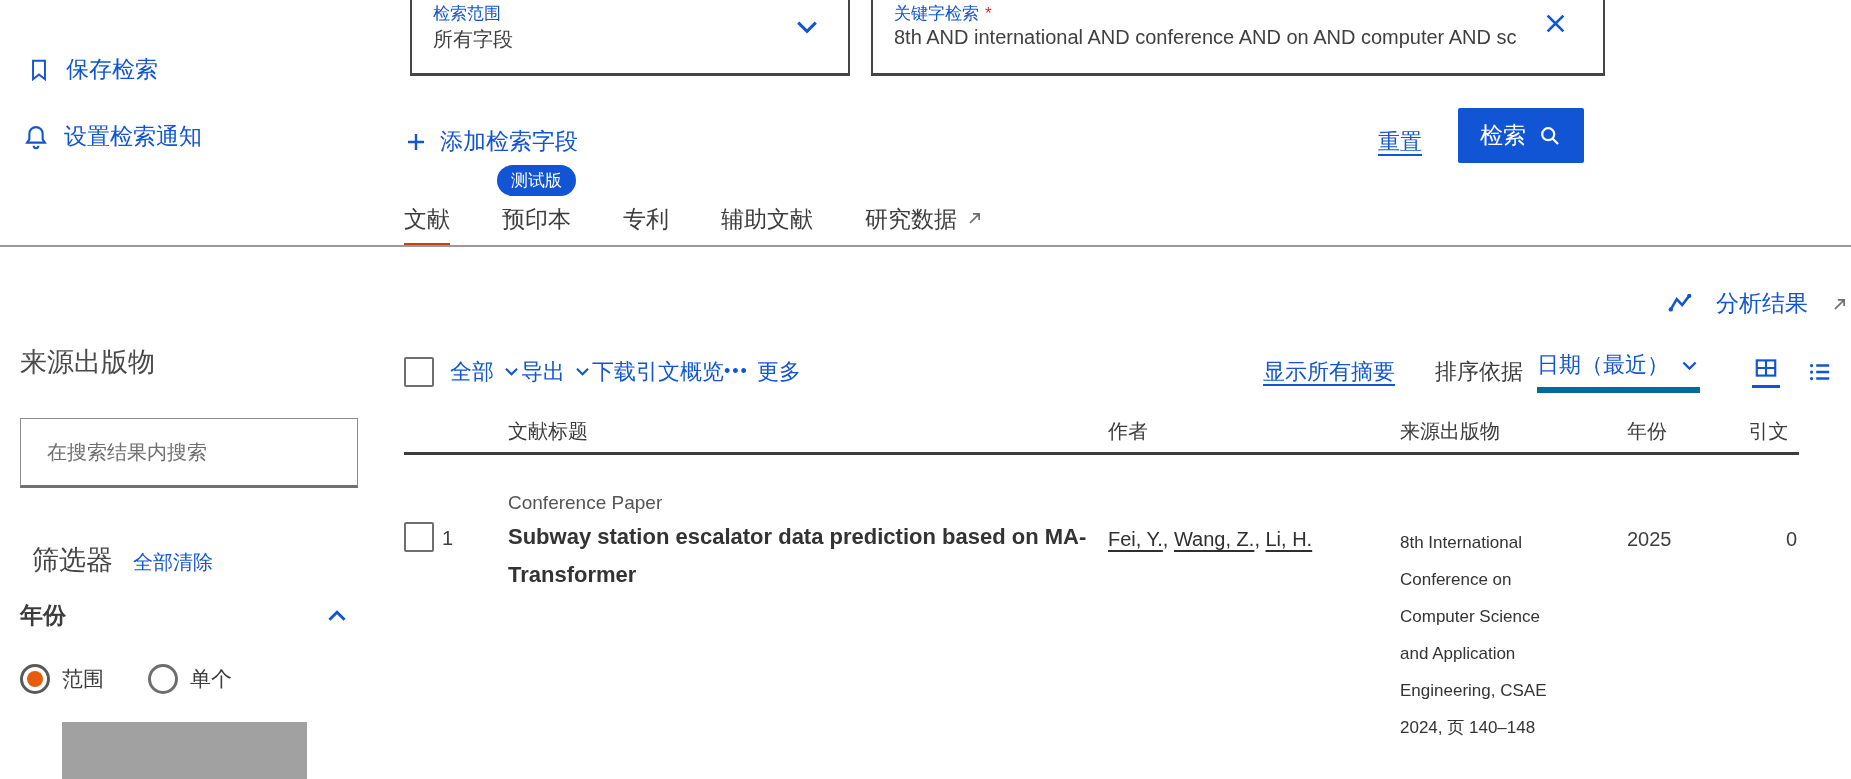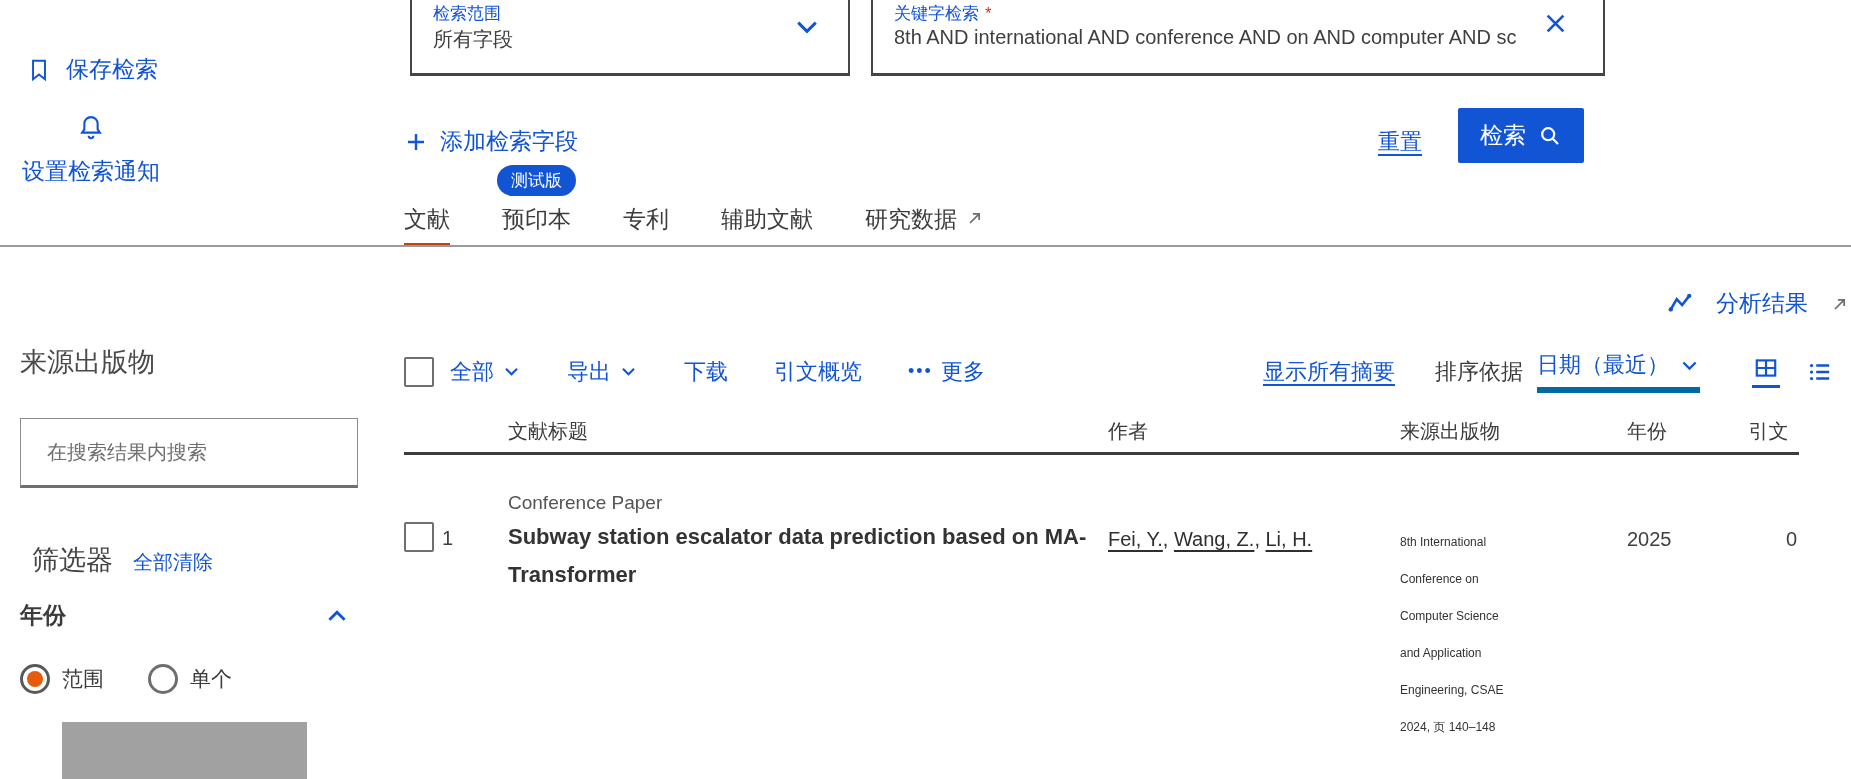--- a/index.html
+++ b/index.html
@@ -35,36 +35,36 @@
   .divider { left:0; top:245px; width:1851px; height:2px; background:#9a9a9a; }
 
   
   .count { left:404px; top:270px; font-size:31px; color:#4d4d4d; }
   .analyze { left:1666px; top:288px; display:flex; align-items:center; gap:22px; font-size:23px; color:#1155d4; cursor:pointer; }
 
   
   .toolbar { left:404px; top:350px; width:1430px; display:flex; align-items:center; font-size:22px; }
   .checkbox { width:30px; height:30px; border:2px solid #6f6f6f; border-radius:2px; background:#fff; cursor:pointer; flex:0 0 auto; }
   .tb-link { display:flex; align-items:center; gap:8px; color:#1155d4; cursor:pointer; white-space:nowrap; }
-  .ml16{margin-left:16px;} .ml46{margin-left:46px;} .ml40{margin-left:40px;} .ml14{margin-left:14px;} .ml52{margin-left:52px;} .ml26{margin-left:26px;} .mlauto{margin-left:auto;}
+  .ml16{margin-left:16px;} .ml46{} .ml40{margin-left:40px;} .ml14{margin-left:14px;} .ml52{margin-left:52px;} .ml26{margin-left:26px;} .mlauto{margin-left:auto;}
   .show-abs { color:#1155d4; text-decoration:underline; text-underline-offset:5px; cursor:pointer; white-space:nowrap; }
   .sort-label { color:#3c3c3c; white-space:nowrap; }
   .sort-value { display:flex; align-items:center; gap:10px; color:#1155d4; border-bottom:6px solid #0369a1; padding-bottom:7px; cursor:pointer; white-space:nowrap; }
   .view-icon { color:#1155d4; cursor:pointer; }
   .view-icon.selected { border-bottom:3px solid #1155d4; padding-bottom:4px; }
 
   
   .th { position:absolute; top:418px; font-size:20px; color:#3c3c3c; }
   .thead-line { left:404px; top:452px; width:1395px; height:3px; background:#3d3d3d; }
   .doc-type { left:508px; top:492px; font-size:19px; color:#545454; }
   .doc-title { left:508px; top:518px; font-size:22px; font-weight:bold; color:#333; line-height:38px; cursor:pointer; }
   .row-index { left:442px; top:527px; font-size:20px; }
   .authors { left:1108px; top:528px; font-size:20px; color:#2f2f2f; }
   .author { text-decoration:underline; text-underline-offset:4px; cursor:pointer; }
-  .source { left:1400px; top:524px; font-size:12px; color:#333; line-height:37px; cursor:pointer; }
+  .source { left:1400px; top:524px; font-size:17px; color:#333; line-height:37px; cursor:pointer; }
   .year { left:1627px; top:528px; font-size:20px; }
   .cites { left:1740px; top:528px; width:57px; text-align:right; font-size:20px; }
   .row-actions { left:508px; top:746px; display:flex; align-items:center; font-size:22px; color:#1155d4; }
   .act { display:flex; align-items:center; gap:10px; cursor:pointer; white-space:nowrap; }
 
   
   .refine-title { left:20px; top:344px; font-size:27px; color:#4a4a4a; }
   .refine-input { left:20px; top:418px; width:338px; height:70px; border:1px solid #8c8c8c; border-bottom:3px solid #707070;
                   padding:0 18px 0 26px; font-size:20px; color:#3f3f3f; font-family:inherit; outline:none; }
   .refine-input::placeholder { color:#6e6e6e; opacity:1; }
@@ -87,21 +87,21 @@
 <div class="page">
 
   <div class="abs quick-link" style="left:26px; top:54px;">
     <span class="icon">
       <svg width="26" height="28" viewBox="0 0 24 24" fill="none" stroke="#1155d4" stroke-width="1.8">
           <path d="M6.5 3.5h11V20.5l-5.5-4.4-5.5 4.4z"></path>
         </svg>
     </span>
     <span>保存检索</span>
   </div>
-  <div class="abs quick-link" style="left:22px; top:112px;flex-direction:column;">
+  <div class="abs quick-link" style="left:22px; top:121px;">
     <span class="icon">
       <svg width="28" height="30" viewBox="0 0 24 24" fill="none" stroke="#1155d4" stroke-width="1.8">
           <path d="M12 3.5c-3.2 0-5.7 2.5-5.7 5.7v4.8l-1.9 2.8h15.2l-1.9-2.8V9.2c0-3.2-2.5-5.7-5.7-5.7z"></path>
           <path d="M10 19.6a2 2 0 0 0 4 0"></path>
         </svg>
     </span>
     <span>设置检索通知</span>
   </div>
 
   <div class="field-box scope-box">

